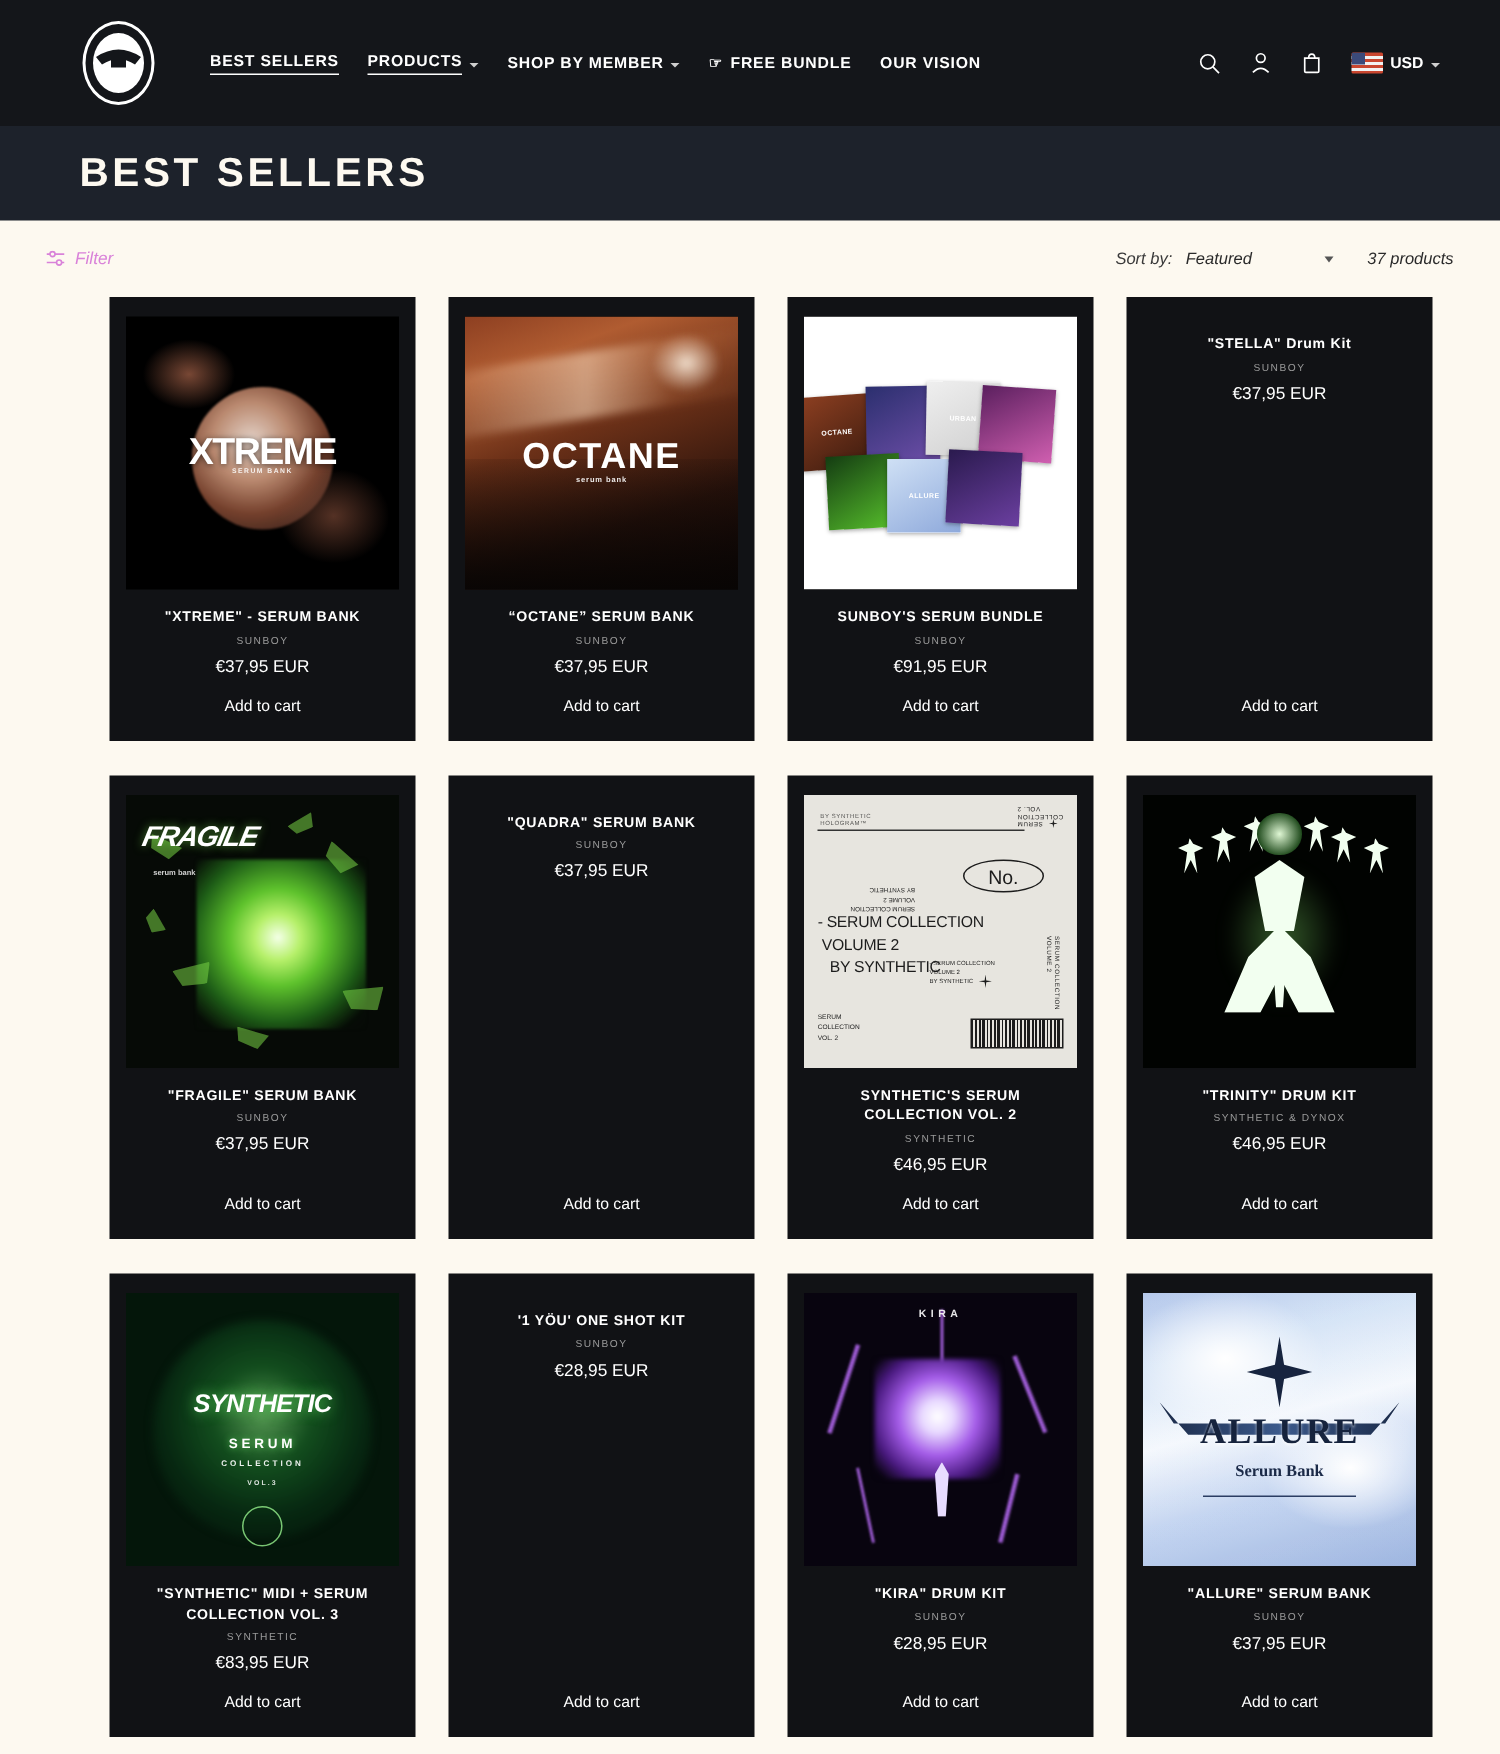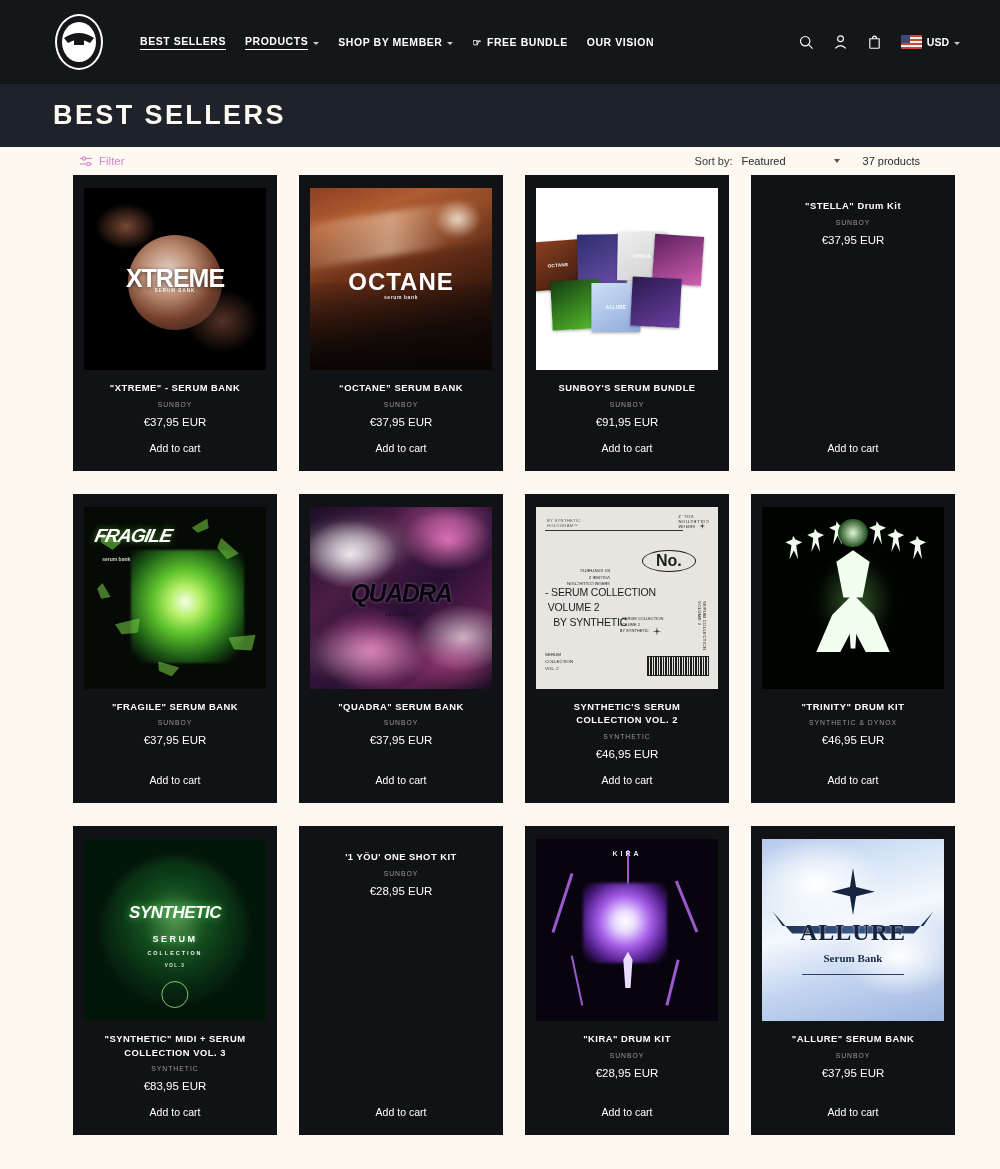--- a/index.html
+++ b/index.html
@@ -94,24 +94,25 @@
   }
   .banner h1 {
     color: #fdf9f0;
     font-size: 27px;
     font-weight: 800;
     letter-spacing: 2.4px;
   }
 
   
   .filterbar {
-    height: 28px;
+    height: 51px;
     display: flex;
     align-items: center;
-    padding: 0 80px;
+    padding: 0 31px;
+    font-style: italic;
   }
   .filter-btn {
     display: flex; align-items: center; gap: 7px;
     color: #d982d9; font-size: 11.5px; cursor: pointer;
   }
   .sortwrap {
     margin-left: auto;
     display: flex; align-items: center; gap: 9px;
     font-size: 11px; color: #2a2a2a;
   }
@@ -471,45 +472,35 @@
         </div>
      </div>
      <div class="card-body">
        <div class="p-title">"FRAGILE" SERUM BANK</div>
        <div class="p-vendor">SUNBOY</div>
        <div class="p-price">€37,95 EUR</div>
        <div class="p-cart">Add to cart</div>
      </div>
     </div>
     <div class="card">
-      <div class="thumb">
-       <div class="art a-quadra">
-          <div class="swirl" style="left:-10%;top:4%;width:70%;height:34%;background:radial-gradient(ellipse,rgba(255,255,255,.45),transparent 72%)"></div>
-          <div class="swirl" style="left:44%;top:-6%;width:62%;height:30%;background:radial-gradient(ellipse,rgba(240,120,195,.5),transparent 72%)"></div>
-          <div class="swirl" style="left:-6%;top:64%;width:72%;height:34%;background:radial-gradient(ellipse,rgba(255,255,255,.35),transparent 72%)"></div>
-          <div class="swirl" style="left:50%;top:70%;width:60%;height:32%;background:radial-gradient(ellipse,rgba(230,90,170,.45),transparent 72%)"></div>
-        <div class="art-txt" style="top:40%;font-size:25px;color:#0a0510;letter-spacing:-1.5px;font-style:italic;text-shadow:0 0 3px rgba(255,255,255,.35)">QUADRA</div>
-        <div class="art-txt" style="top:58%;font-size:4.6px;color:#2a0a22;letter-spacing:.5px">serum bank</div>
-        </div>
-     </div>
      <div class="card-body">
        <div class="p-title">"QUADRA" SERUM BANK</div>
        <div class="p-vendor">SUNBOY</div>
        <div class="p-price">€37,95 EUR</div>
        <div class="p-cart">Add to cart</div>
      </div>
     </div>
     <div class="card">
       <div class="thumb">
        <div class="art a-syn2">
           <div class="syn-t" style="left:6%;top:6%;font-size:4px;letter-spacing:.4px;opacity:.75">BY SYNTHETIC<br>HOLOGRAM™</div>
         <div style="position:absolute;left:5%;top:13%;width:76%;height:1px;background:#333"></div>
         <div style="position:absolute;right:7%;top:9%;width:6px;height:6px;background:#222;clip-path:polygon(50% 0,58% 42%,100% 50%,58% 58%,50% 100%,42% 58%,0 50%,42% 42%)"></div>
         <div class="syn-t" style="right:5%;top:4%;font-size:4.2px;text-align:right;transform:rotate(180deg);letter-spacing:.4px">SERUM<br>COLLECTION<br>VOL. 2</div>
-        <div style="position:absolute;right:12%;top:24%;width:30%;height:12%;border:1.2px solid #1c1c1c;border-radius:50%;display:flex;align-items:center;justify-content:center;color:#1c1c1c;font-size:16px;font-weight:700">No.</div>
+        <div style="position:absolute;right:12%;top:24%;width:30%;height:12%;border:1.2px solid #1c1c1c;border-radius:50%;display:flex;align-items:center;justify-content:center;color:#1c1c1c;font-size:13px;font-weight:400">No.</div>
         <div class="syn-t" style="left:17%;top:33%;font-size:4.2px;transform:rotate(180deg);line-height:1.5">SERUM COLLECTION<br>VOLUME 2<br>BY SYNTHETIC</div>
         <div class="syn-t" style="left:5%;top:43%;font-size:10.5px;line-height:1.45;letter-spacing:-.2px">- SERUM COLLECTION<br>&nbsp;VOLUME 2<br>&nbsp;&nbsp;&nbsp;BY SYNTHETIC</div>
         <div class="syn-t" style="left:46%;top:60%;font-size:4px;line-height:1.5">- SERUM COLLECTION<br>VOLUME 2<br>BY SYNTHETIC</div>
         <div class="syn-t" style="right:6%;top:52%;font-size:4.2px;writing-mode:vertical-rl;letter-spacing:.4px">SERUM COLLECTION<br>VOLUME 2</div>
         <div style="position:absolute;left:64%;top:66%;width:9px;height:9px;background:#1c1c1c;clip-path:polygon(50% 0,56% 44%,100% 50%,56% 56%,50% 100%,44% 56%,0 50%,44% 44%)"></div>
         <div class="syn-t" style="left:5%;bottom:9%;font-size:4.4px;line-height:1.5">SERUM<br>COLLECTION<br>VOL. 2</div>
         <div style="position:absolute;right:5%;bottom:7%;width:34%;height:11%;background:repeating-linear-gradient(90deg,#1c1c1c 0 1px,transparent 1px 2px,#1c1c1c 2px 3.6px,transparent 3.6px 5px);border:.8px solid #1c1c1c"></div>
         </div>
      </div>
      <div class="card-body">

